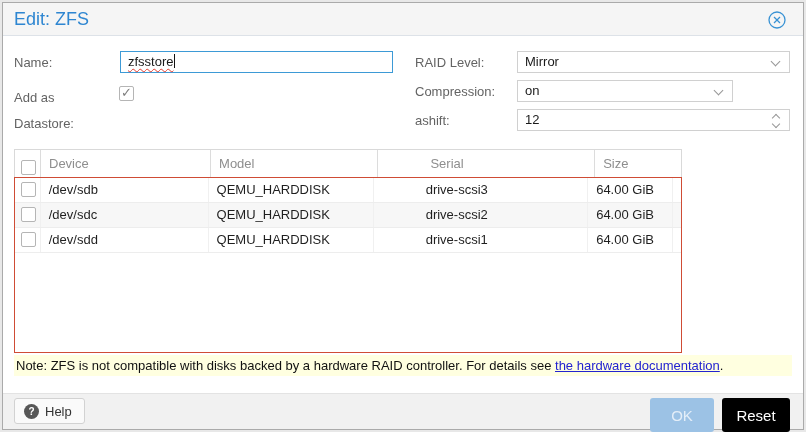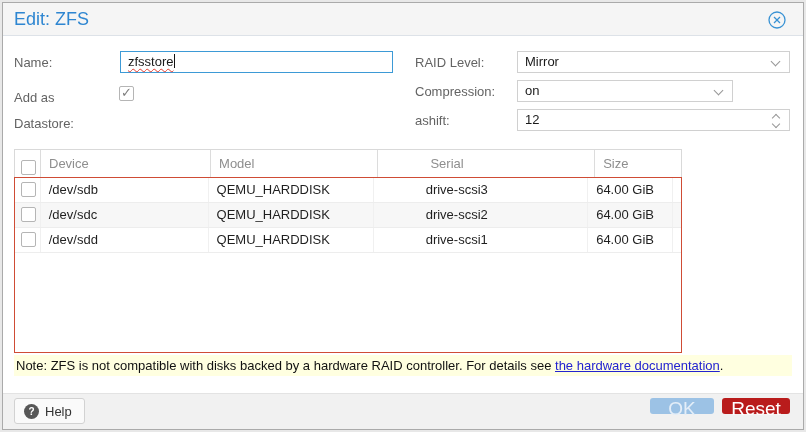--- a/index.html
+++ b/index.html
@@ -100,25 +100,25 @@
   .help-btn {
     position:absolute; left:11px; top:4px; height:26px; padding:0 12px 0 9px;
     background:#fafafa; border:1px solid #d2d2d2; border-radius:3px;
     display:flex; align-items:center; gap:6px; cursor:pointer; color:#333;
   }
   .q-icon {
     width:15px; height:15px; border-radius:50%; background:#575757;
     color:#fff; font-size:10px; font-weight:bold; text-align:center; line-height:15px;
   }
   .btn {
-    position:absolute; top:4px; height:16px; border:none; border-radius:3px;
-    color:#fff; font-size:19px; font-family:inherit; cursor:pointer;
+    position:absolute; top:4px; height:34px; border:none; border-radius:3px;
+    color:#fff; font-size:15px; font-family:inherit; cursor:pointer;
   }
   .btn-ok { right:89px; width:64px; background:#9cc2e5; color:#e4eef8; cursor:default; }
-  .btn-reset { right:13px; width:68px; background:#b91c1c; }
+  .btn-reset { right:13px; width:68px; background:#000000; }
 </style>
 </head>
 <body>
 
 <div class="window">
 
   <div class="win-header">
     <div class="win-title">Edit: ZFS</div>
     <div class="close-btn">
       <svg width="18" height="18" viewBox="0 0 18 18">

